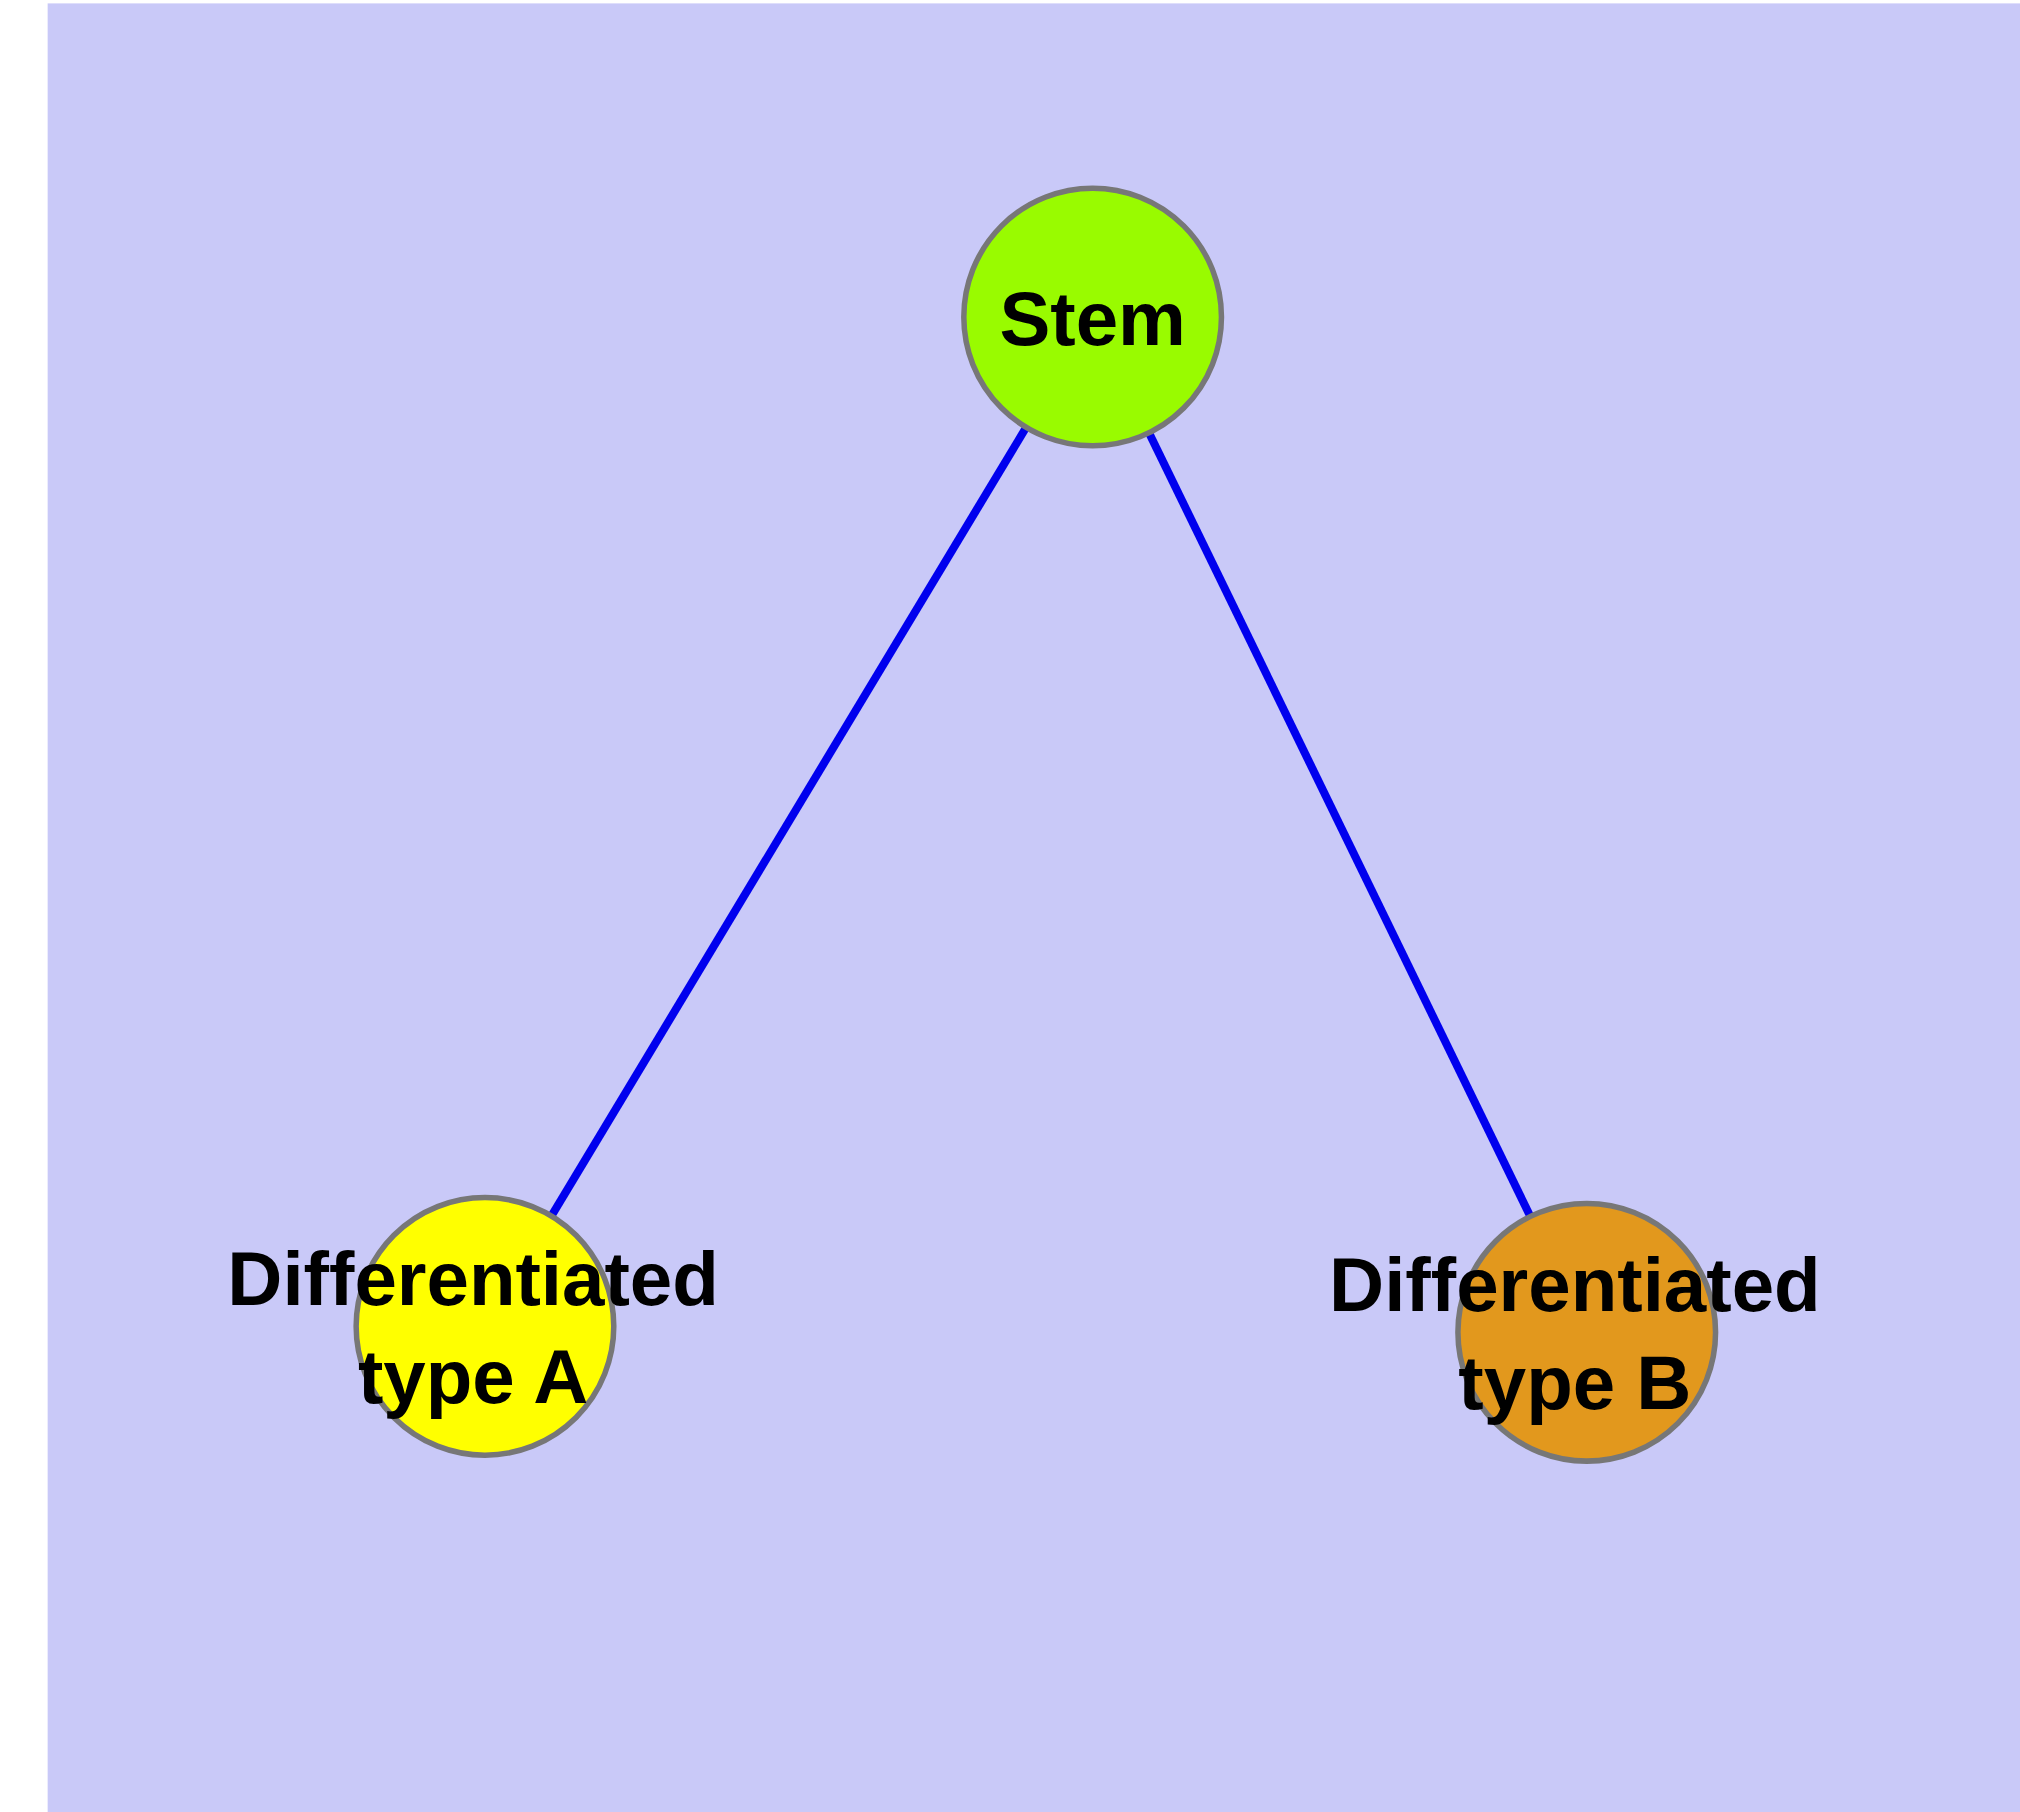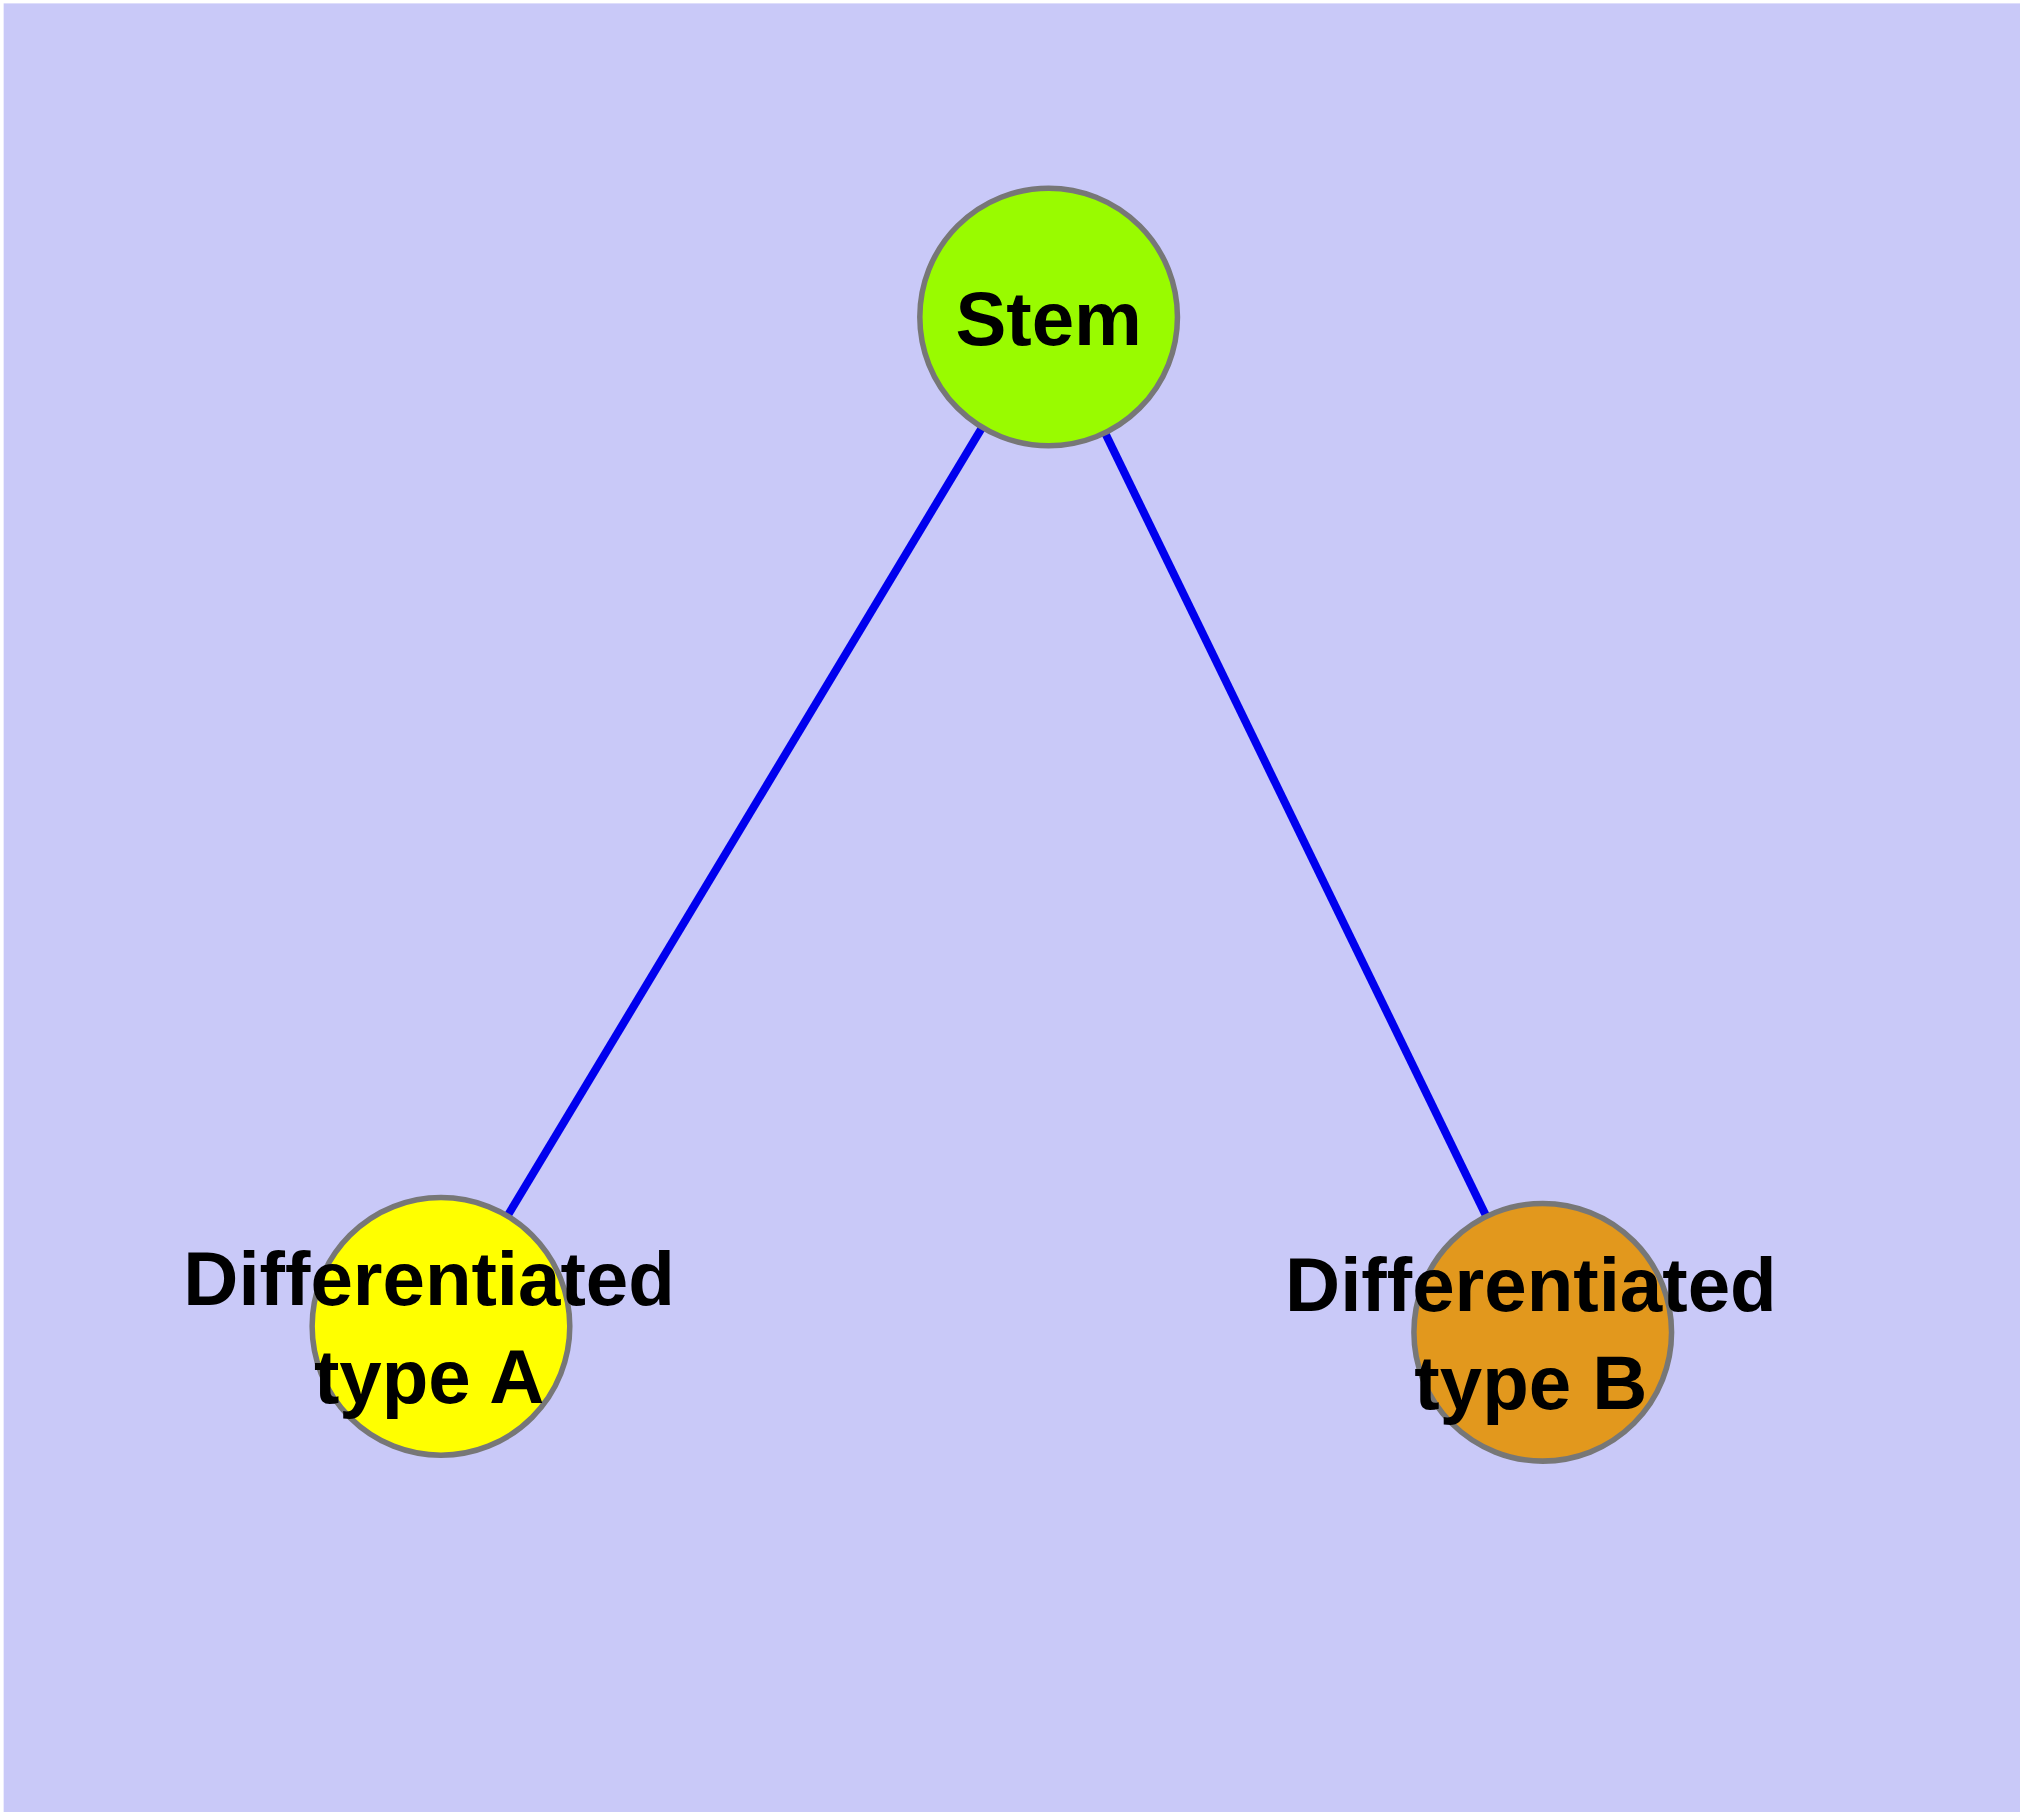--- a/index.html
+++ b/index.html
@@ -7,20 +7,21 @@
     padding: 0;
     width: 2021px;
     height: 1812px;
     background: #ffffff;
     overflow: hidden;
     font-family: "Liberation Sans", sans-serif;
   }
   #canvas-wrap {
     width: 1673px;
     height: 1812px;
+    margin-left: 44px;
   }
   svg {
     display: block;
     width: 2021px;
     height: 1812px;
   }
   .node-label {
     font-family: "Liberation Sans", "DejaVu Sans", sans-serif;
     font-weight: 700;
     font-size: 90px;

